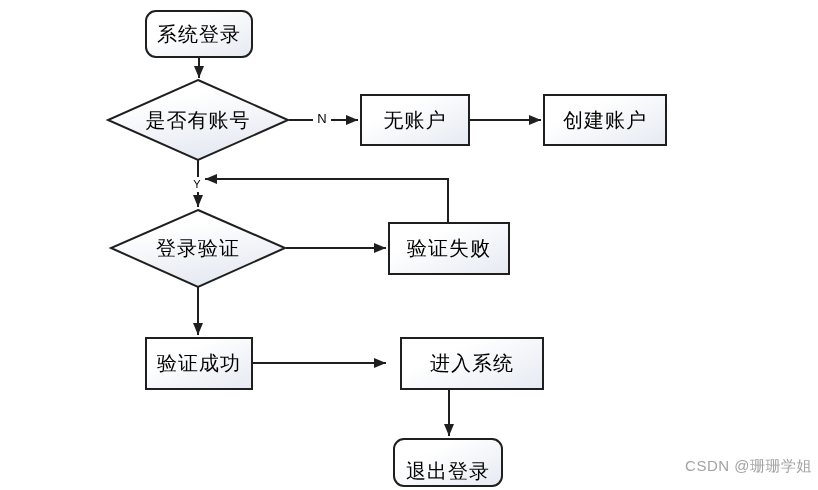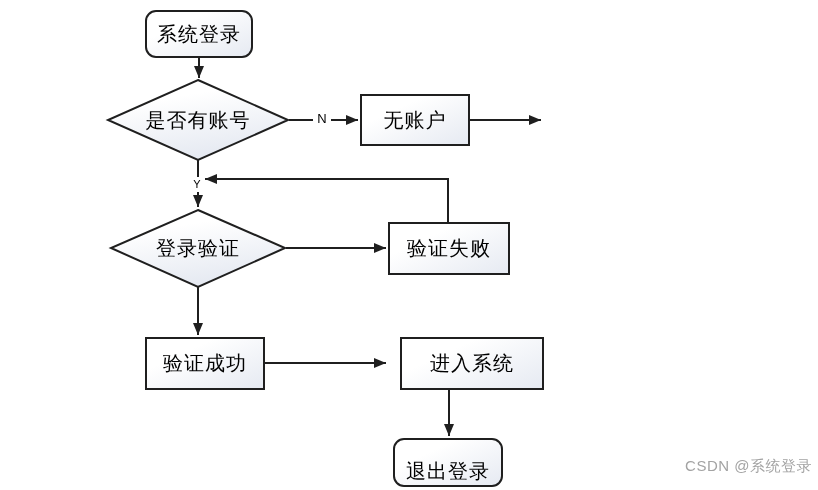--- a/index.html
+++ b/index.html
@@ -118,39 +118,42 @@
   </div>
 
   <div class="diamond-label" style="left:108px; top:100px; width:180px; height:40px;">
     <span>是否有账号</span>
   </div>
 
   <div class="node" style="left:360px; top:94px; width:110px; height:52px;">
     <span>无账户</span>
   </div>
 
+  <div class="node" style="left:543px; top:94px; width:124px; height:52px;">
+    <span>创建账户</span>
+  </div>
 
   <div class="diamond-label" style="left:111px; top:228px; width:174px; height:40px;">
     <span>登录验证</span>
   </div>
 
   <div class="node" style="left:388px; top:222px; width:122px; height:53px;text-align:right;">
     <span>验证失败</span>
   </div>
 
-  <div class="node" style="left:145px; top:337px; width:120px; height:53px;">
+  <div class="node" style="left:145px; top:337px; width:108px; height:53px;">
     <span>验证成功</span>
   </div>
 
   <div class="node" style="left:400px; top:337px; width:144px; height:53px;">
     <span>进入系统</span>
   </div>
 
   <div class="node terminator" style="left:393px; top:438px; width:110px; height:49px;align-items:flex-end;">
     <span>退出登录</span>
   </div>
 
   <div class="edge-label n">N</div>
   <div class="edge-label y">Y</div>
 
-  <div class="watermark">CSDN @系统登录</div>
+  <div class="watermark">CSDN @珊珊学姐</div>
 
 </div>
 
 </body></html>

